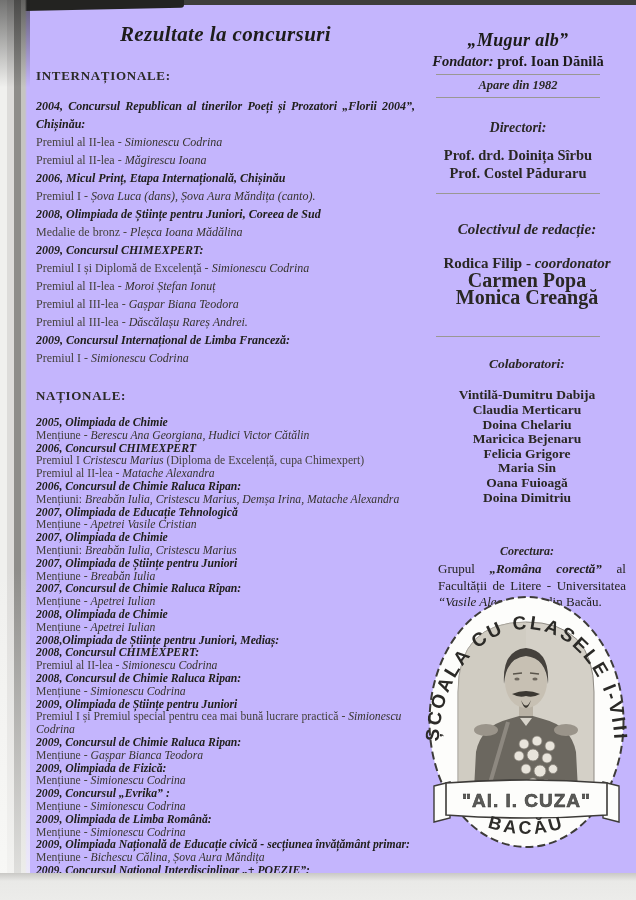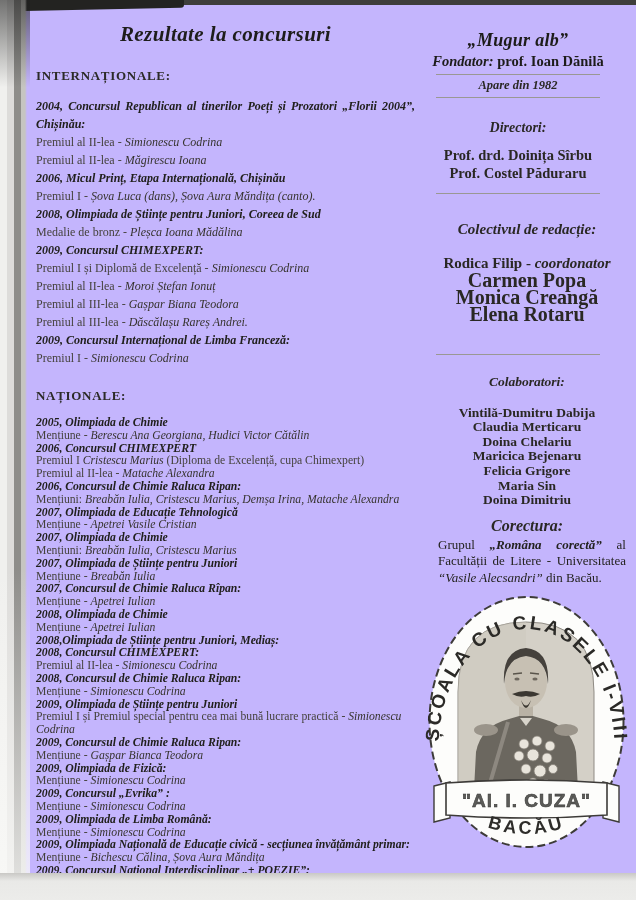--- a/index.html
+++ b/index.html
@@ -42,21 +42,21 @@
   .since{margin-top:3px;font-size:12.5px;font-weight:bold;font-style:italic;}
   .directors-heading{margin-top:22px;font-size:14px;}
   .directors{margin-top:11px;font-size:14.5px;line-height:17.5px;font-weight:bold;}
   .rule-after-directors{margin-top:11px;}
   .ed-heading{margin-top:27px;font-size:15px;}
   .ed-coord{margin-top:17px;font-size:15px;}
   .ed-members{font-size:20px;line-height:17.2px;font-weight:bold;}
   .rule-low{margin-top:30px;transform:translateX(-9px);}
   .collab-heading{margin-top:19px;font-size:13.5px;}
   .collab-list{margin-top:16px;font-size:13.5px;line-height:14.6px;font-weight:bold;}
-  .corr-heading{margin-top:9px;font-size:16px;}
+  .corr-heading{margin-top:39px;font-size:12px;}
   .corr-text{margin:2px 0 0 14px;width:188px;font-size:13px;line-height:16.4px;text-align:justify;color:#242320;}
   .seg-normal{font-style:normal;font-weight:normal;}
   .seg-bold-italic{font-weight:bold;font-style:italic;margin-top:40px;}
   .seg-italic{font-style:italic;}
   
   .emblem{position:absolute;left:424px;top:594px;z-index:3;}
   .emblem text{font-family:"Liberation Sans","DejaVu Sans",sans-serif;}
 </style>
 </head>
 <body>
@@ -152,32 +152,32 @@
       <div class="rule rule-after-directors"></div>
     </div>
 
     <div class="ed-heading bi">Colectivul de redacție:</div>
     <div class="ed-coord">
       <span class="b">Rodica Filip - </span><span class="bi">coordonator</span>
     </div>
     <div class="ed-members">
         <div class="editorial-member">Carmen Popa</div>
         <div class="editorial-member">Monica Creangă</div>
-        <div class="editorial-member">Elena Rotaru</div>
       </div>
     <div class="rule rule-low"></div>
 
     <div class="collab-heading bi">Colaboratori:</div>
     <div class="collab-list">
         <div class="collaborator-name">Vintilă-Dumitru Dabija</div>
         <div class="collaborator-name">Claudia Merticaru</div>
         <div class="collaborator-name">Doina Chelariu</div>
         <div class="collaborator-name">Maricica Bejenaru</div>
         <div class="collaborator-name">Felicia Grigore</div>
         <div class="collaborator-name">Maria Sin</div>
+        <div class="collaborator-name">Oana Fuioagă</div>
         <div class="collaborator-name">Doina Dimitriu</div>
       </div>
 
     <div class="corr-heading bi">Corectura:</div>
     <p class="corr-text"><span class="seg-normal">Grupul </span><span class="seg-bold-italic">„Româna corectă”</span><span class="seg-normal"> al Facultății de Litere - Universitatea </span><span class="seg-italic">“Vasile Alecsandri”</span><span class="seg-normal"> din Bacău.</span></p>
   </div>
 
   <svg class="emblem" width="205" height="266" viewBox="0 0 205 266">
 
     <ellipse cx="102.5" cy="128" rx="97" ry="125" fill="#fdfdfb" stroke="#3d3b38" stroke-width="2" stroke-dasharray="8 4"></ellipse>

